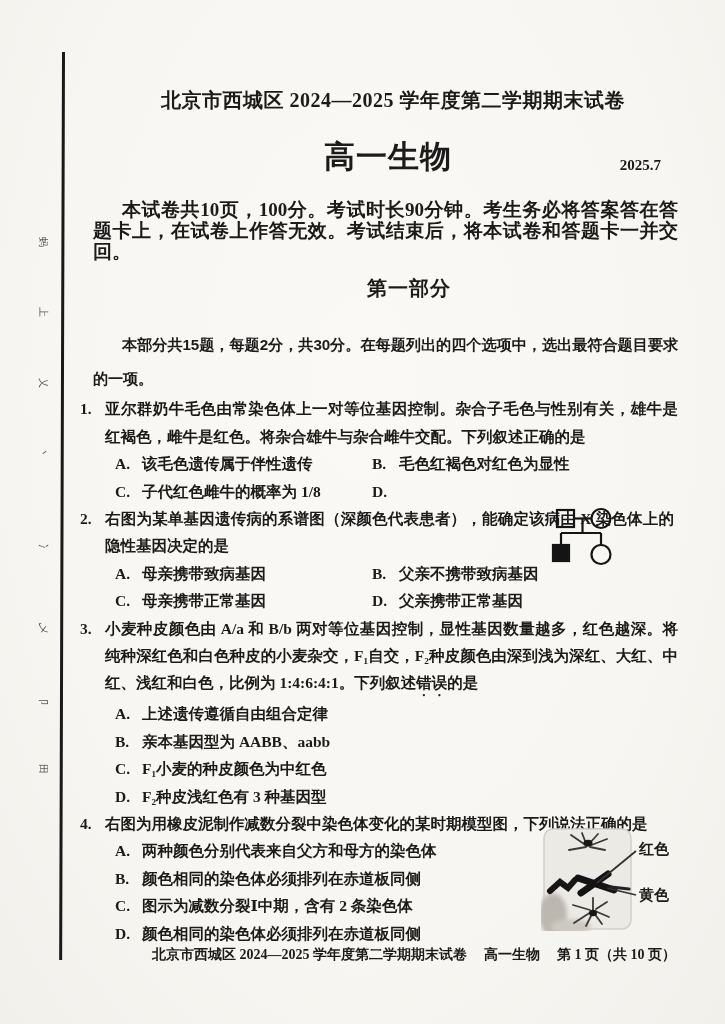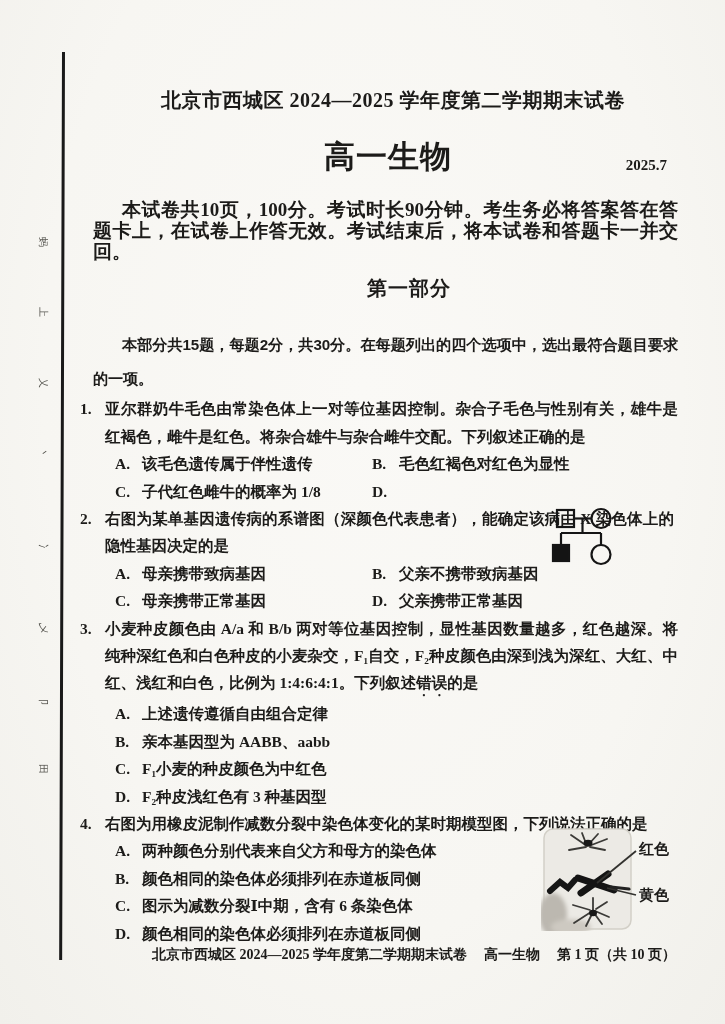--- a/index.html
+++ b/index.html
@@ -27,21 +27,21 @@
     margin-top:88px; text-align:center; font-size:20px; font-weight:700;
     line-height:24px; letter-spacing:.5px; white-space:nowrap;
     position:relative; left:14px;
   }
   .subject-row { position:relative; margin-top:26px; height:38px; }
   .subject {
     position:absolute; left:18px; right:0; text-align:center;
     font-family:"Liberation Sans","DejaVu Sans",sans-serif;
     font-size:31px; font-weight:700; line-height:38px; letter-spacing:1px;
   }
-  .exam-date { position:absolute; right:11px; bottom:2px; font-size:15px; font-weight:600; }
+  .exam-date { position:absolute; right:17px; bottom:2px; font-size:15px; font-weight:600; }
 
   .intro {
     margin-top:24px; padding-left:13px; text-indent:29px;
     font-size:19px; line-height:20.8px; font-weight:600; text-align:justify;
   }
   .part-heading {
     margin-top:15px; text-align:center; position:relative; left:30px;
     font-family:"Liberation Sans","DejaVu Sans",sans-serif;
     font-size:20px; font-weight:700; line-height:22px; letter-spacing:1px;
   }
@@ -192,21 +192,21 @@
             <div class="opt">
               <span class="opt-label">A.</span>
               <span class="opt-text">两种颜色分别代表来自父方和母方的染色体</span>
             </div>
             <div class="opt">
               <span class="opt-label">B.</span>
               <span class="opt-text">颜色相同的染色体必须排列在赤道板同侧</span>
             </div>
             <div class="opt">
               <span class="opt-label">C.</span>
-              <span class="opt-text">图示为减数分裂Ⅰ中期，含有 6 条染色体</span>
+              <span class="opt-text">图示为减数分裂Ⅰ中期，含有 2 条染色体</span>
             </div>
             <div class="opt">
               <span class="opt-label">D.</span>
               <span class="opt-text">颜色相同的染色体必须排列在赤道板同侧</span>
             </div>
           </div>
         </div>
       </div>
 
     </div>

